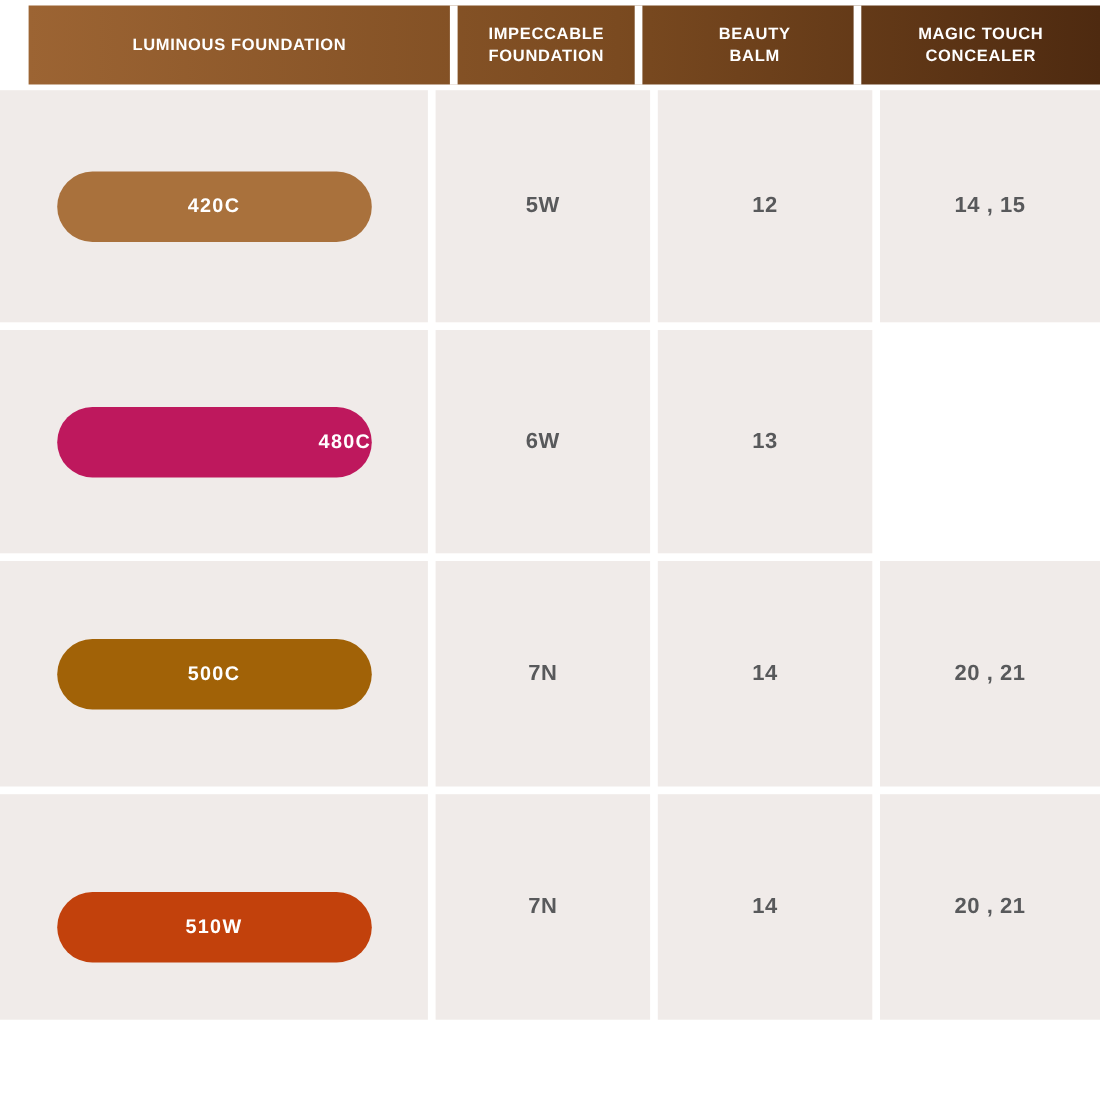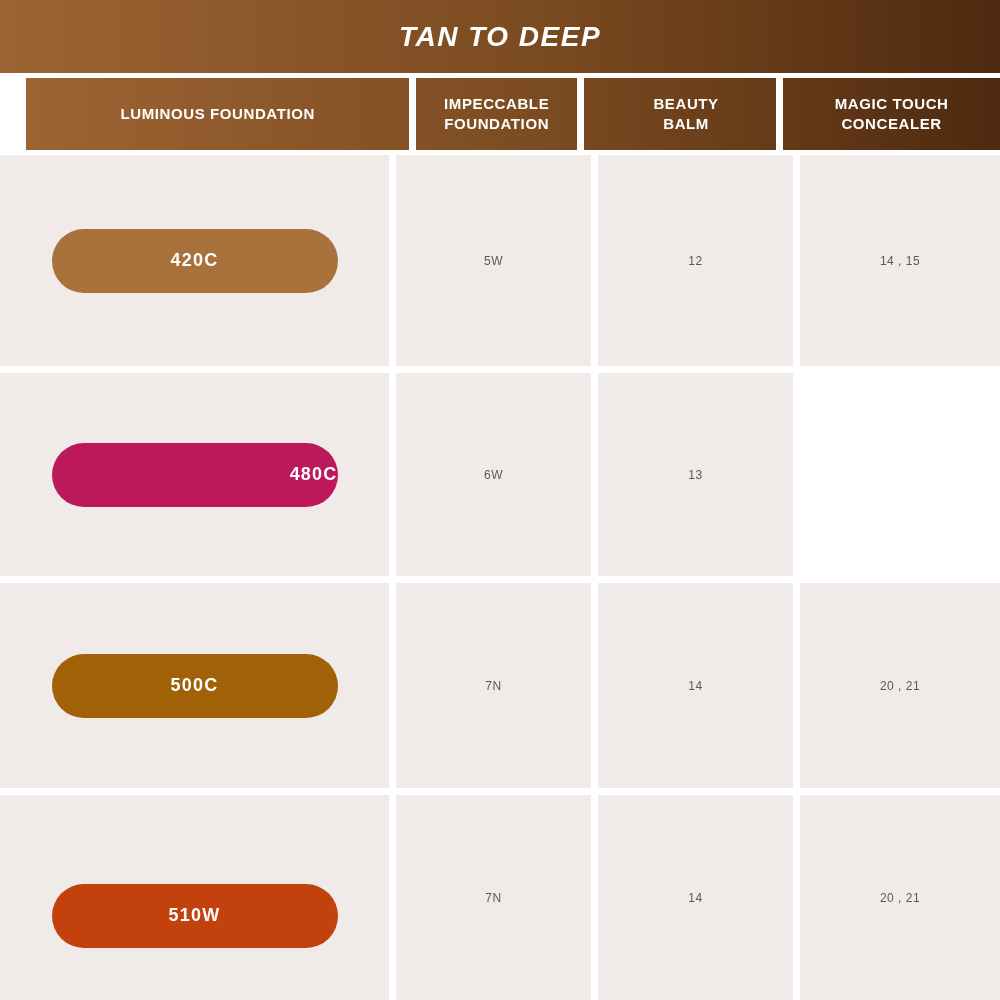--- a/index.html
+++ b/index.html
@@ -68,22 +68,22 @@
     background: #ffffff;
   }
   .cell {
     background: #f0ebe9;
     display: flex;
     align-items: center;
     justify-content: center;
   }
   .value {
     color: #58595b;
-    font-size: 12px;
-    font-weight: normal;
+    font-size: 20px;
+    font-weight: bold;
     letter-spacing: 0.5px;
   }
   .swatch-pill {
     width: 286px;
     height: 64px;
     border-radius: 33px;
     display: flex;
     align-items: center;
     justify-content: center;
   }
@@ -92,23 +92,20 @@
     font-size: 18px;
     font-weight: bold;
     letter-spacing: 1.2px;
   }
 </style>
 </head>
 <body>
 
 <div class="page">
 
-  <div class="banner">
-    <div class="banner-title">TAN TO DEEP</div>
-  </div>
 
   <div class="gap-h"></div>
 
   <div class="header-row">
     <div class="header-cell hc1">LUMINOUS FOUNDATION</div>
     <div class="v-divider"></div>
     <div class="header-cell hc2">IMPECCABLE
 FOUNDATION</div>
     <div class="v-divider"></div>
     <div class="header-cell hc3">BEAUTY

